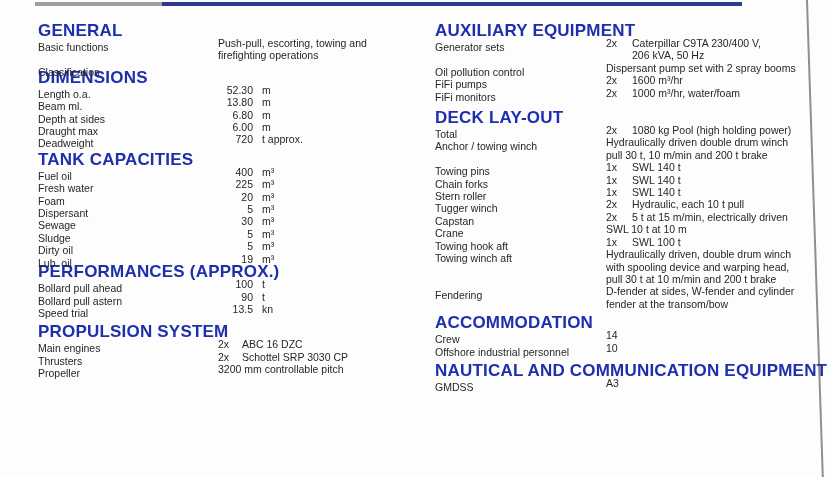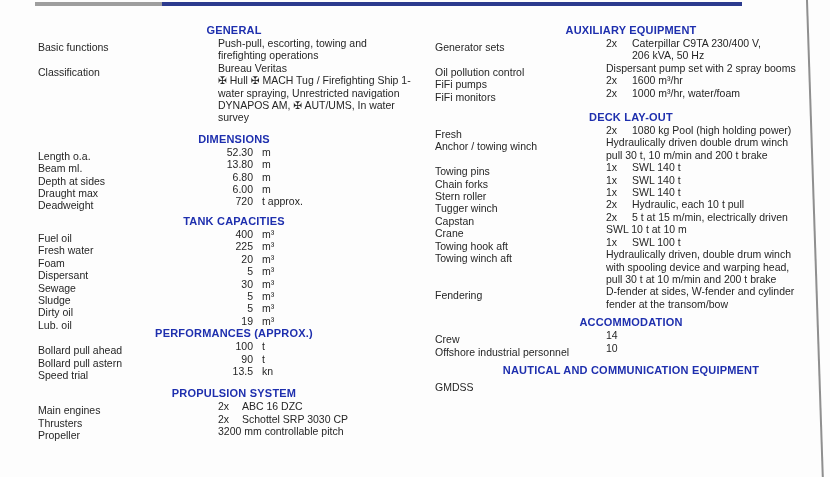--- a/index.html
+++ b/index.html
@@ -24,25 +24,24 @@
   .page-edge{
     position:absolute;left:814px;top:-8px;width:2px;height:500px;
     background:var(--edge-gray);transform:rotate(-1.9deg);
   }
   .col{position:absolute;top:24px;}
   .col-left{left:38px;width:392px;--valx:180px;--numx:140px;--numw:75px;--qtyw:24px;}
   .col-right{left:435px;width:392px;--valx:171px;--numx:140px;--numw:75px;--qtyw:26px;}
   .heading{
     color:var(--heading-blue);
     font-weight:bold;
-    font-size:11px;
+    font-size:17px;
     line-height:13px;
     letter-spacing:.2px;
     white-space:nowrap;
-    text-align:center;
   }
   .sec-general,.sec-auxiliary{margin-top:0;}
   .sec-dimensions{margin-top:9px;}
   .sec-tank{margin-top:7px;}
   .sec-performances{margin-top:0;}
   .sec-propulsion{margin-top:10px;}
   .sec-deck{margin-top:12px;}
   .sec-accommodation{margin-top:6px;}
   .sec-nautical{margin-top:10px;}
   .row{position:relative;}
@@ -67,27 +66,20 @@
       <div class="heading">GENERAL</div>
       <div class="row">
         <div class="label">Basic functions</div>
         <div class="val val-text">
           <div class="first-line"><span>Push-pull, escorting, towing and</span></div>
           <div>firefighting operations</div>
         </div>
       </div>
       <div class="row">
         <div class="label">Classification</div>
-        <div class="val val-text">
-          <div class="first-line"><span>Bureau Veritas</span></div>
-          <div>✠ Hull ✠ MACH Tug / Firefighting Ship 1-</div>
-          <div>water spraying, Unrestricted navigation</div>
-          <div>DYNAPOS AM, ✠ AUT/UMS, In water</div>
-          <div>survey</div>
-        </div>
       </div>
     </div>
     <div class="section sec-dimensions">
       <div class="heading">DIMENSIONS</div>
       <div class="row">
         <div class="label">Length o.a.</div>
         <div class="val val-num"><span class="num">52.30</span><span class="unit">m</span></div>
       </div>
       <div class="row">
         <div class="label">Beam ml.</div>
@@ -203,21 +195,21 @@
       <div class="row">
         <div class="label">FiFi monitors</div>
         <div class="val val-text">
           <div class="first-line"><span class="qty">2x</span><span>1000 m³/hr, water/foam</span></div>
         </div>
       </div>
     </div>
     <div class="section sec-deck">
       <div class="heading">DECK LAY-OUT</div>
       <div class="row">
-        <div class="label">Fresh</div>
+        <div class="label">Total</div>
         <div class="val val-text">
           <div class="first-line"><span class="qty">2x</span><span>1080 kg Pool (high holding power)</span></div>
         </div>
       </div>
       <div class="row">
         <div class="label">Anchor / towing winch</div>
         <div class="val val-text">
           <div class="first-line"><span>Hydraulically driven double drum winch</span></div>
           <div>pull 30 t, 10 m/min and 200 t brake</div>
         </div>
@@ -292,15 +284,18 @@
         <div class="label">Offshore industrial personnel</div>
         <div class="val val-text">
           <div class="first-line"><span>10</span></div>
         </div>
       </div>
     </div>
     <div class="section sec-nautical">
       <div class="heading">NAUTICAL AND COMMUNICATION EQUIPMENT</div>
       <div class="row">
         <div class="label">GMDSS</div>
+        <div class="val val-text">
+          <div class="first-line"><span>A3</span></div>
+        </div>
       </div>
     </div>
   </div>
 
 </body></html>

